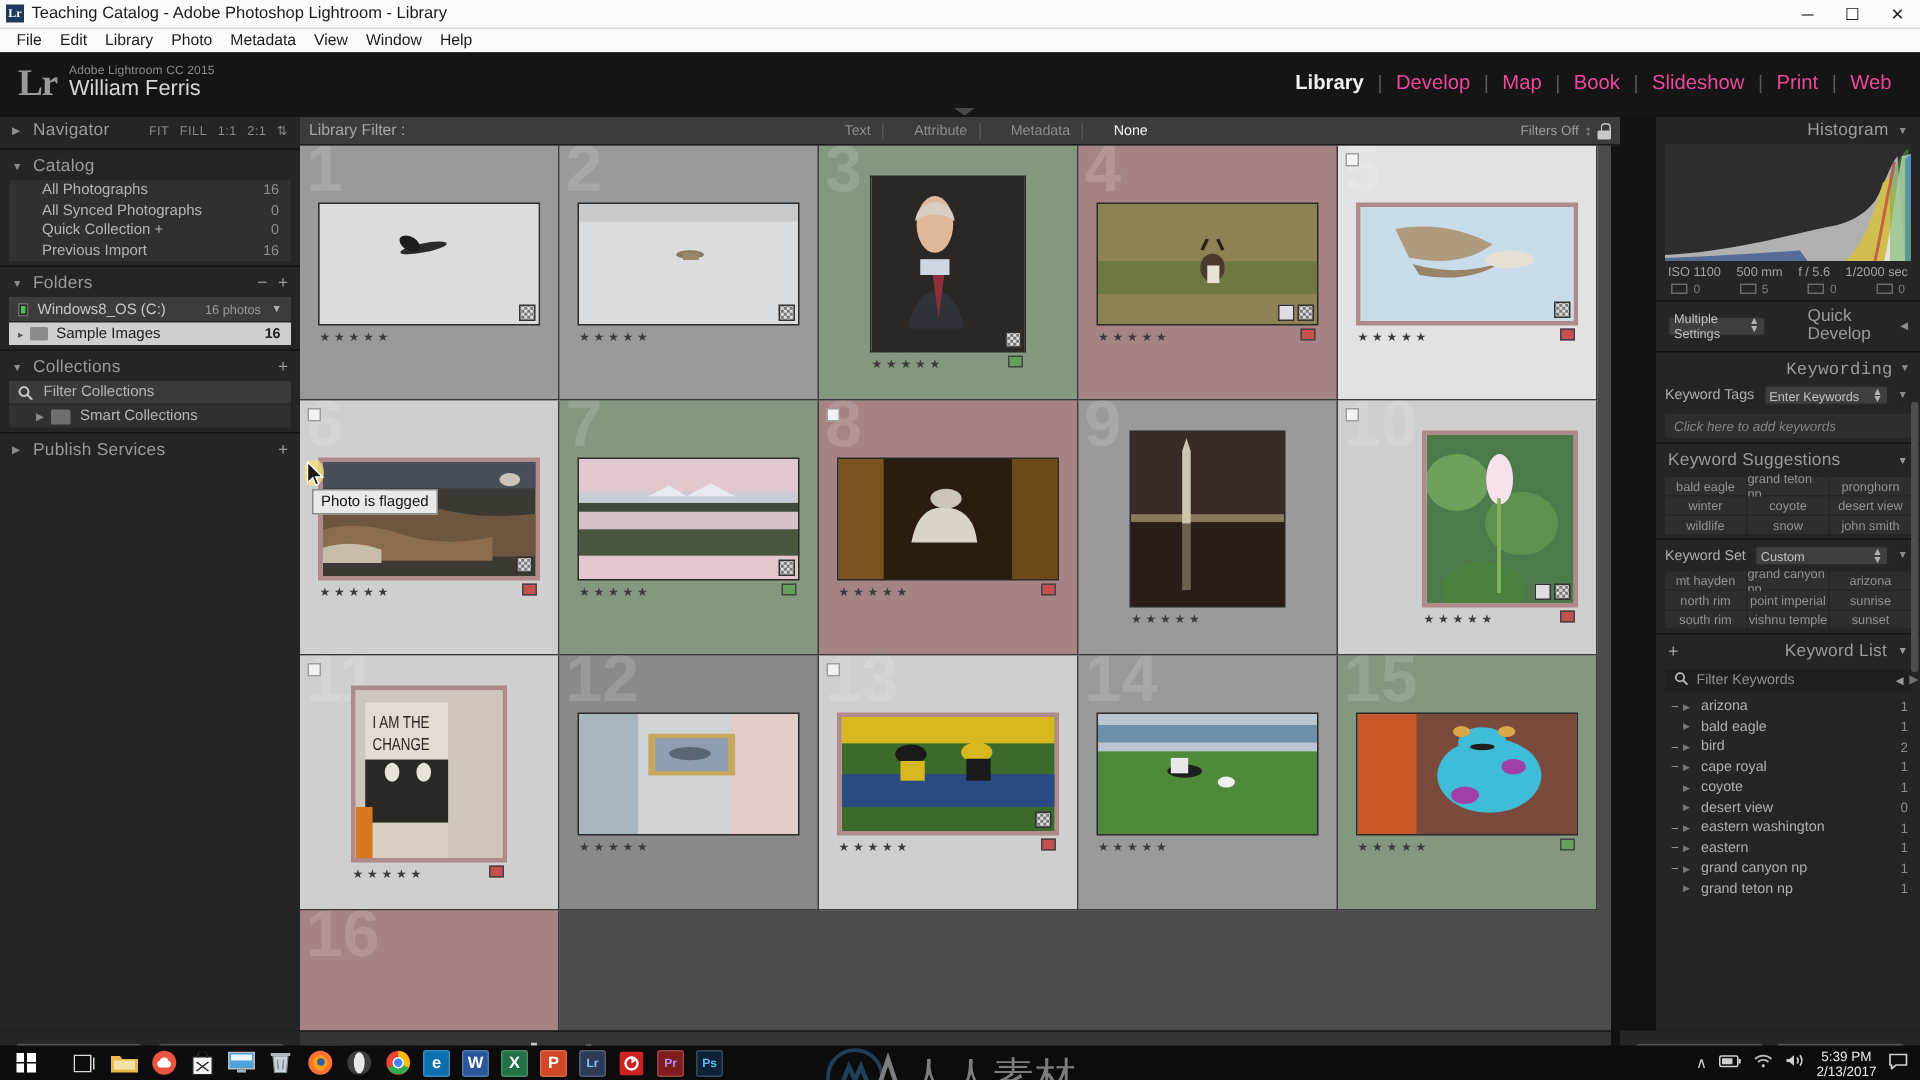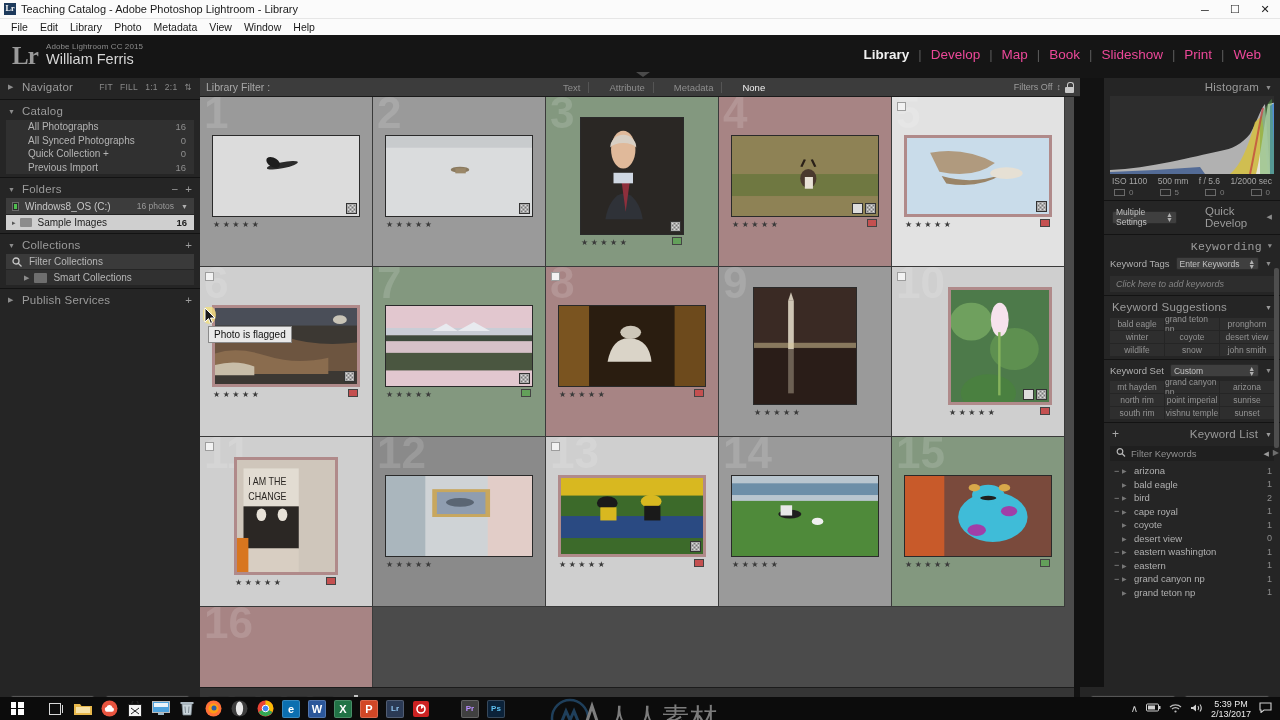--- a/index.html
+++ b/index.html
@@ -1122,21 +1122,21 @@
         <div class="tico" style="background: rgb(33, 115, 70); color: rgb(255, 255, 255); font-size: 11px; border: 1px solid rgba(255, 255, 255, 0.18);">X</div>
         <div class="tico" style="background: rgb(210, 71, 38); color: rgb(255, 255, 255); font-size: 11px; border: 1px solid rgba(255, 255, 255, 0.18);">P</div>
         <div class="tico active" style="background: rgb(43, 58, 85); color: rgb(142, 195, 239); font-size: 8px; border: 1px solid rgba(255, 255, 255, 0.18);">Lr</div>
         <div class="tico">
           <svg width="16" height="16" viewBox="0 0 16 16">
             <rect width="16" height="16" rx="2" fill="#cc2222"></rect>
             <circle cx="8" cy="8" r="4" fill="none" stroke="#fff" stroke-width="1.6"></circle>
             <path d="M8 4 l3 2 l-3 2 Z" fill="#fff"></path>
           </svg>
         </div>
-        <div class="tico" style="background: #404040; color: rgb(185, 142, 255); font-size: 8px; border: 1px solid rgba(255, 255, 255, 0.18); margin-left: 23px;">Pr</div>
+        <div class="tico" style="background: #7f1d1d; color: rgb(185, 142, 255); font-size: 8px; border: 1px solid rgba(255, 255, 255, 0.18);">Pr</div>
         <div class="tico" style="background: rgb(11, 34, 57); color: rgb(95, 192, 240); font-size: 8px; border: 1px solid rgba(255, 255, 255, 0.18);">Ps</div>
       </div>
     <div class="tray">
       <span class="sym">∧</span>
       <span class="sym">
         <svg width="15" height="9" viewBox="0 0 15 9">
             <rect x="0.5" y="1" width="12" height="7" rx="1" fill="none" stroke="#d0d0d0" stroke-width="1"></rect>
             <rect x="2" y="2.5" width="7" height="4" fill="#d0d0d0"></rect>
             <rect x="13" y="3" width="1.5" height="3" fill="#d0d0d0"></rect>
           </svg>

